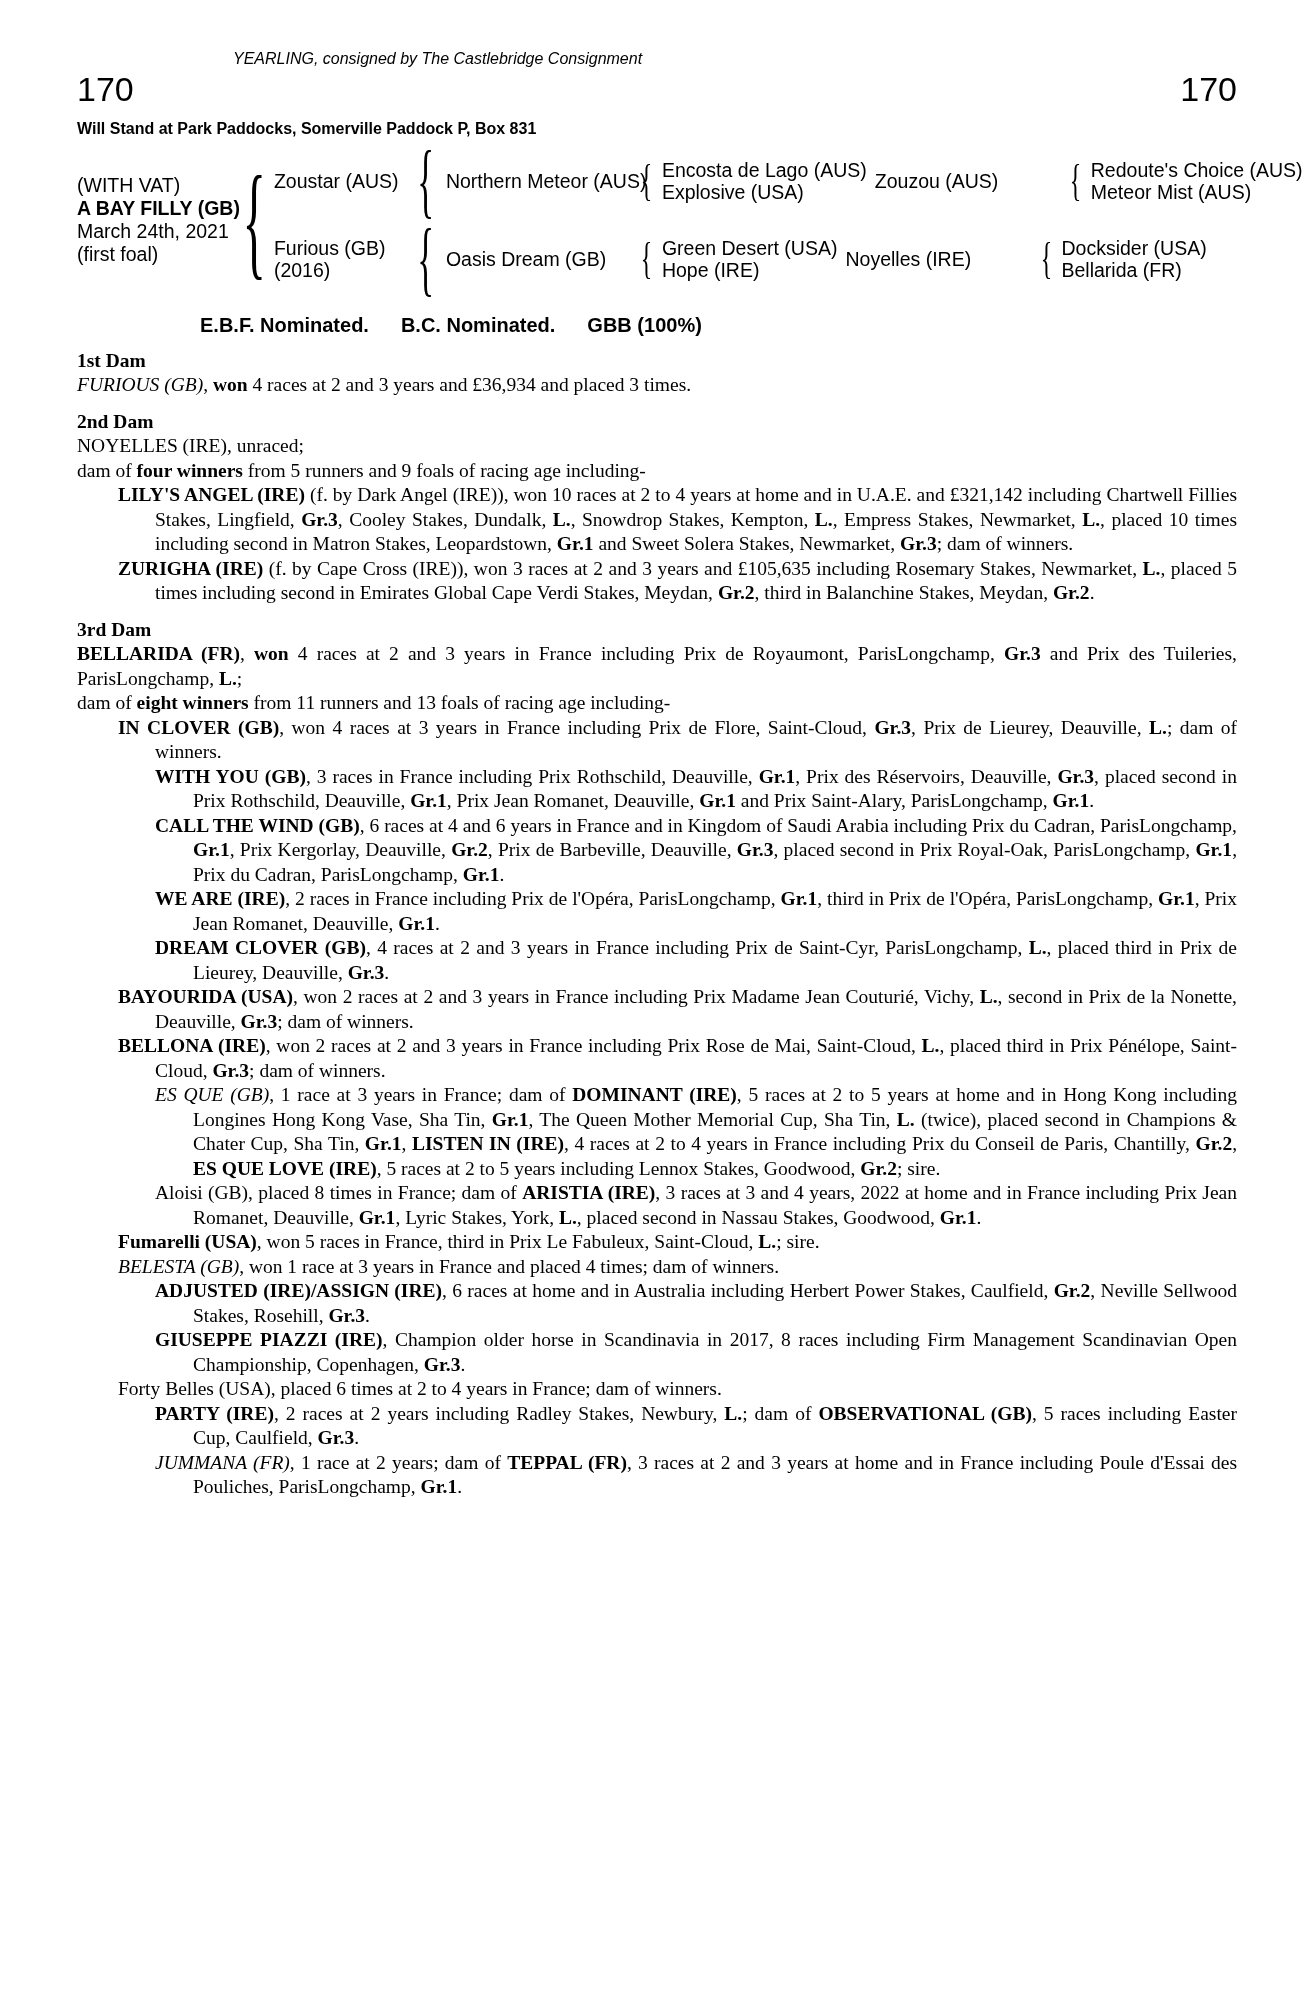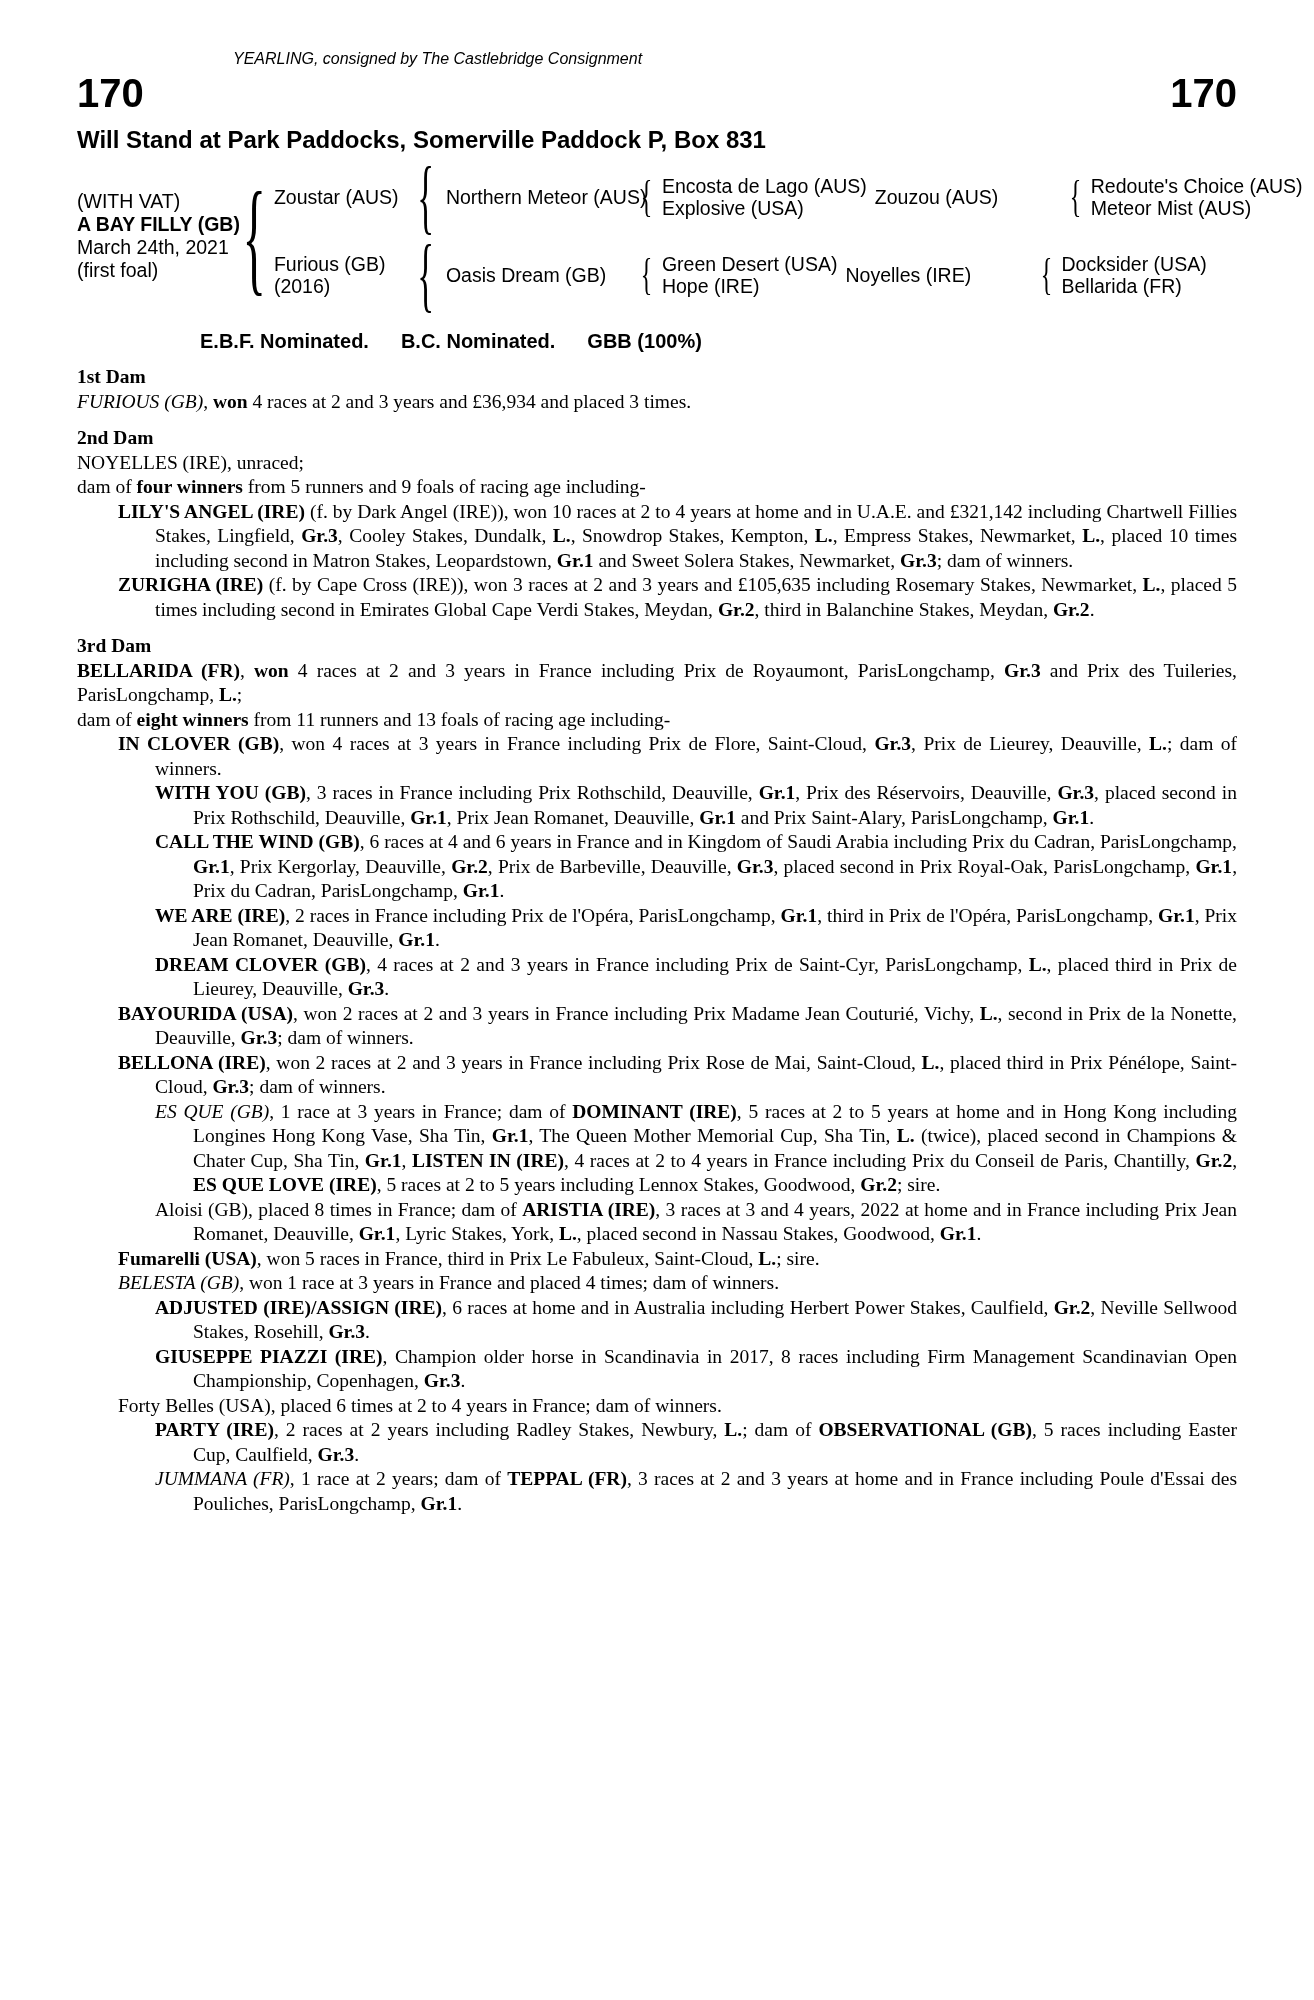--- a/index.html
+++ b/index.html
@@ -13,28 +13,28 @@
     color: #000;
   }
   .consign {
     font-style: italic;
     font-size: 16px;
     margin-left: 156px;
   }
   .lotrow {
     display: flex;
     justify-content: space-between;
-    font-weight: bold;
-    font-size: 40px;
+    font-weight: normal;
+    font-size: 34px;
     line-height: 1.05;
     margin-top: 4px;
   }
   .stand {
     font-weight: bold;
-    font-size: 24px;
+    font-size: 16px;
     margin-top: 12px;
   }
   
   .ped {
     display: flex;
     align-items: center;
     margin-top: 4px;
     line-height: 22px;
     white-space: nowrap;
   }

